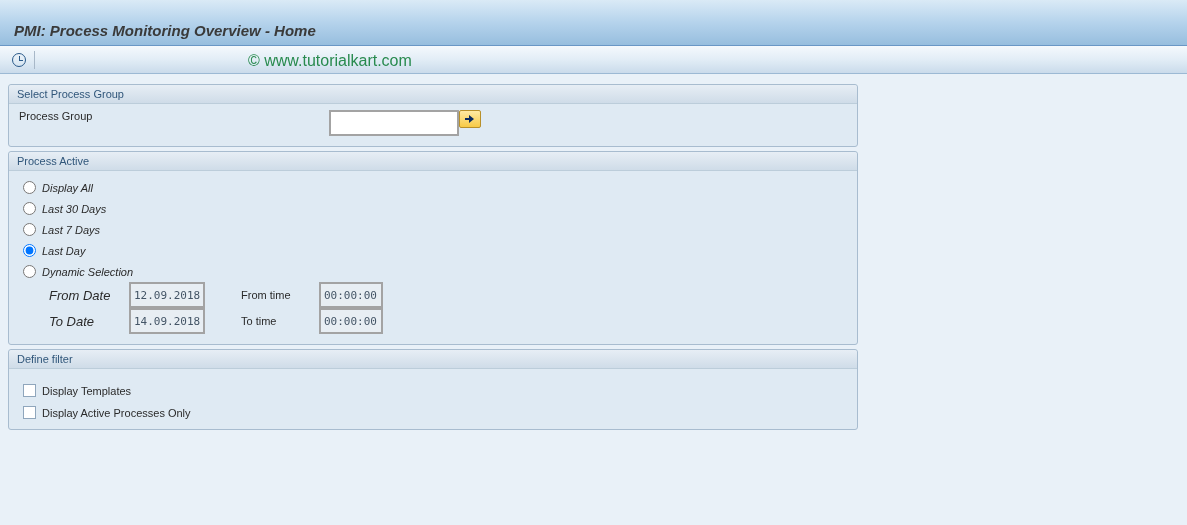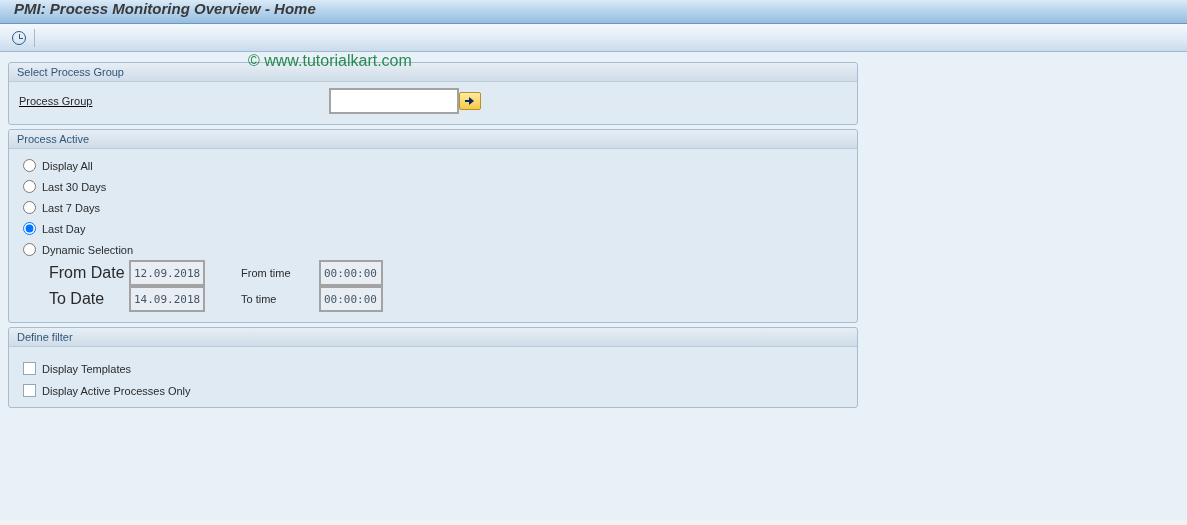--- a/index.html
+++ b/index.html
@@ -9,21 +9,21 @@
       background: #f2f2f2;
       width: 1187px;
       height: 525px;
       overflow: hidden;
       position: relative;
     }
     
     .title-bar {
       background: linear-gradient(to bottom, #daeaf6 0%, #b5d3ec 50%, #97bede 100%);
       border-bottom: 1px solid #6a97c5;
-      padding: 0 14px 6px;
+      padding: 22px 14px 6px;
       font-weight: bold;
       font-style: italic;
       font-size: 15px;
       color: #3a3a3a;
     }
     
     .watermark {
       position: absolute;
       top: 52px;
       left: 248px;
@@ -92,23 +92,21 @@
       font-size: 11px;
       color: #30567a;
       border-radius: 3px 3px 0 0;
     }
     .group-body {
       padding: 6px 10px 10px;
     }
     
     .field-row {
       display: flex;
-      align-items: center;
       min-height: 22px;
-      text-decoration: underline;
     }
     .field-label {
       width: 130px;
       font-size: 11px;
       color: #2a2a2a;
     }
     .sap-input {
       height: 26px;
       border: 2px solid #a3a3a3;
       background: #fff;
@@ -163,32 +161,34 @@
       align-items: center;
       min-height: 21px;
       padding-left: 4px;
     }
     .radio-row input[type=radio] {
       margin-right: 6px;
     }
     .radio-row label {
       font-size: 11px;
       color: #2a2a2a;
+      font-style: italic;
     }
     .sub-row {
       display: flex;
       align-items: center;
       padding-left: 30px;
       min-height: 22px;
       gap: 0;
     }
     .sub-label {
       width: 80px;
-      font-size: 16px;
-      color: #2a2a2a;
+      font-size: 13px;
+      color: #2a2a2a;
+      font-style: italic;
     }
     .gap { width: 36px; }
     .sub-label2 { width: 78px; font-size: 11px; color: #2a2a2a; }
     
     .check-row {
       display: flex;
       align-items: flex-end;
       min-height: 22px;
       padding-left: 4px;
     }

